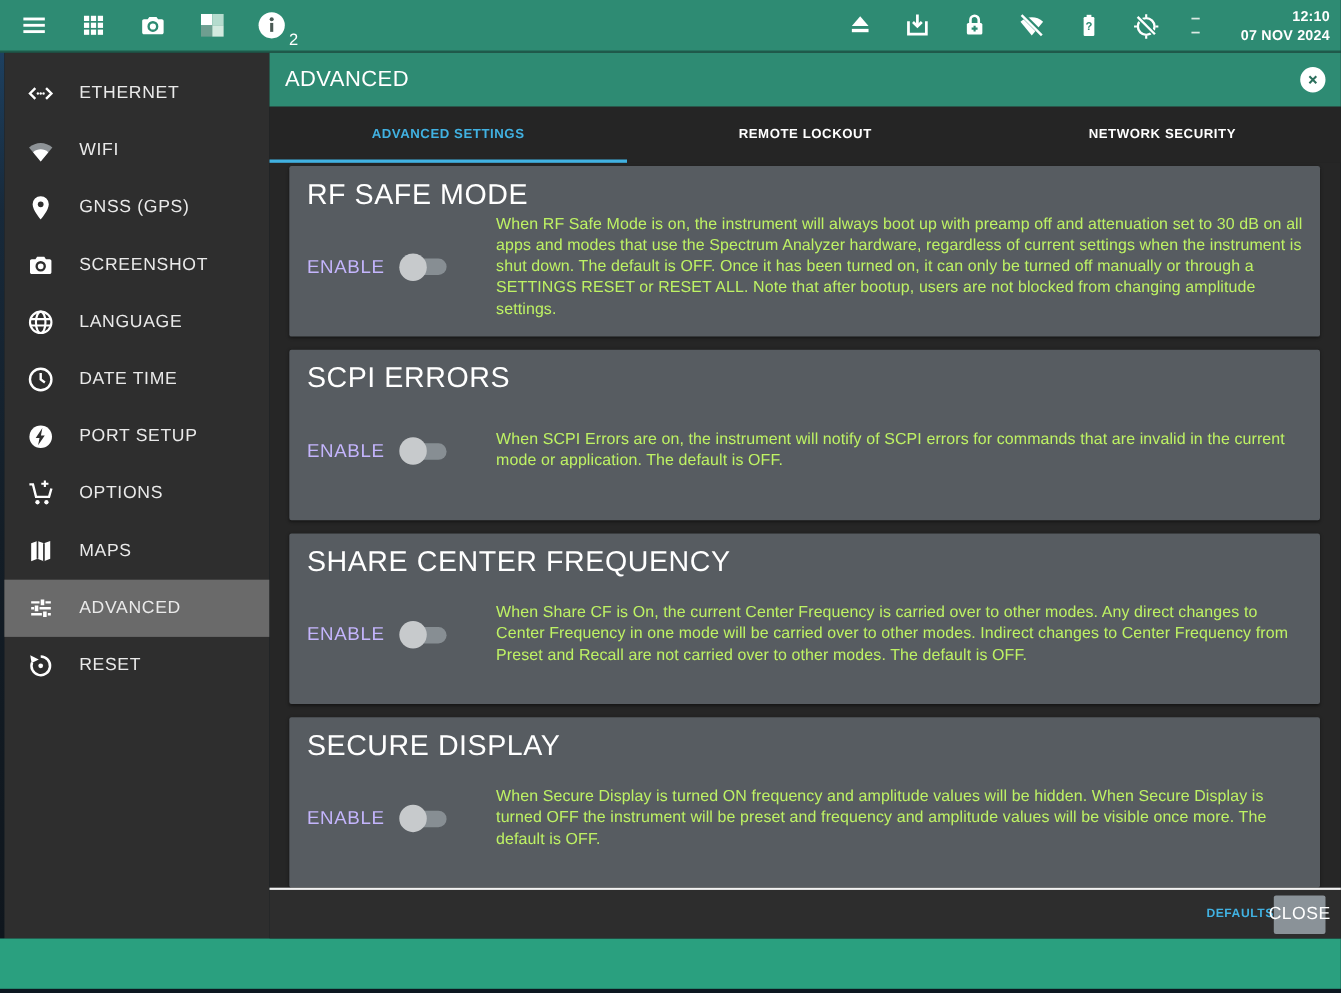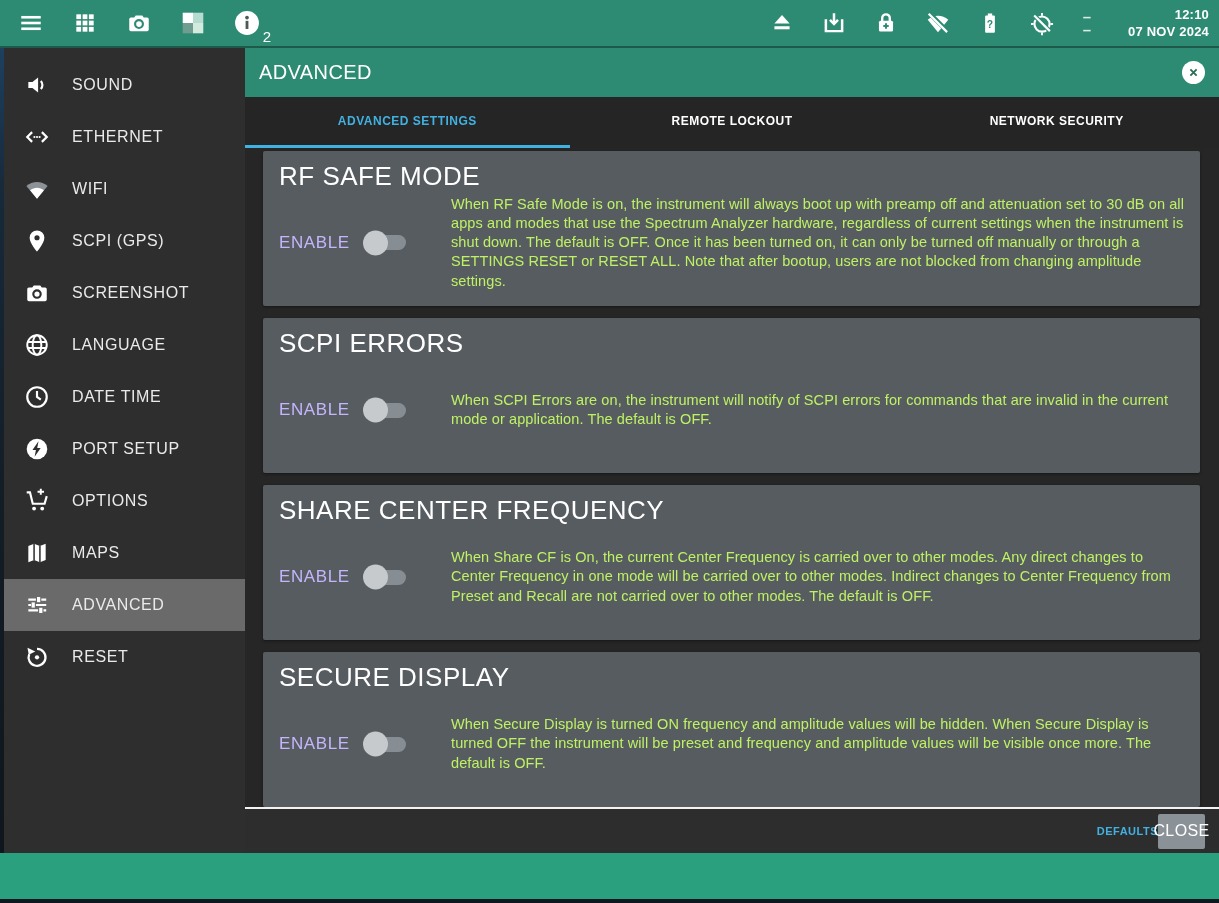--- a/index.html
+++ b/index.html
@@ -170,27 +170,20 @@
       <div>07 NOV 2024</div>
     </div>
   </div>
 </div>
 
 <div class="middle">
   <div class="left-sliver"></div>
 
   <div class="sidebar">
     <div class="side-item">
-      <svg viewBox="0 0 24 24">
-          <path d="M4 9.2v5.6h3.8L13 19V5L7.8 9.2H4z" fill="#fff"></path>
-          <path d="M15.5 8.3a5.3 5.3 0 010 7.4" fill="none" stroke="#fff" stroke-width="2"></path>
-        </svg>
-      <span>SOUND</span>
-    </div>
-    <div class="side-item">
       <svg viewBox="0 0 24 24" fill="none" stroke="#fff" stroke-width="2">
           <path d="M7.5 7.5L3 12l4.5 4.5"></path>
           <path d="M16.5 7.5L21 12l-4.5 4.5"></path>
           <circle cx="9.6" cy="12" r="1" fill="#fff" stroke="none"></circle>
           <circle cx="12" cy="12" r="1" fill="#fff" stroke="none"></circle>
           <circle cx="14.4" cy="12" r="1" fill="#fff" stroke="none"></circle>
         </svg>
       <span>ETHERNET</span>
     </div>
     <div class="side-item">
@@ -198,21 +191,21 @@
           <path d="M2.2 9.3C8 4.2 16 4.2 21.8 9.3L12 21z" fill="#8d9296"></path>
           <path d="M5.6 13.2c3.7-3.2 9.1-3.2 12.8 0L12 21z" fill="#fff"></path>
         </svg>
       <span>WIFI</span>
     </div>
     <div class="side-item">
       <svg viewBox="0 0 24 24">
           <path d="M12 2.2a6.8 6.8 0 00-6.8 6.8c0 5 6.8 12.8 6.8 12.8s6.8-7.8 6.8-12.8A6.8 6.8 0 0012 2.2z" fill="#fff"></path>
           <circle cx="12" cy="9" r="2.4" fill="#2e2e2e"></circle>
         </svg>
-      <span>SCPI (GPS)</span>
+      <span>GNSS (GPS)</span>
     </div>
     <div class="side-item">
       <svg viewBox="0 0 24 24">
           <path d="M9 5L7.6 7H4.5C3.7 7 3 7.7 3 8.5V18c0 .8.7 1.5 1.5 1.5h15c.8 0 1.5-.7 1.5-1.5V8.5C21 7.7 20.3 7 19.5 7h-3.1L15 5H9z" fill="#fff"></path>
           <circle cx="12" cy="13" r="3.4" fill="none" stroke="#2e2e2e" stroke-width="2"></circle>
         </svg>
       <span>SCREENSHOT</span>
     </div>
     <div class="side-item">
       <svg viewBox="0 0 24 24" fill="none" stroke="#fff" stroke-width="1.8">

